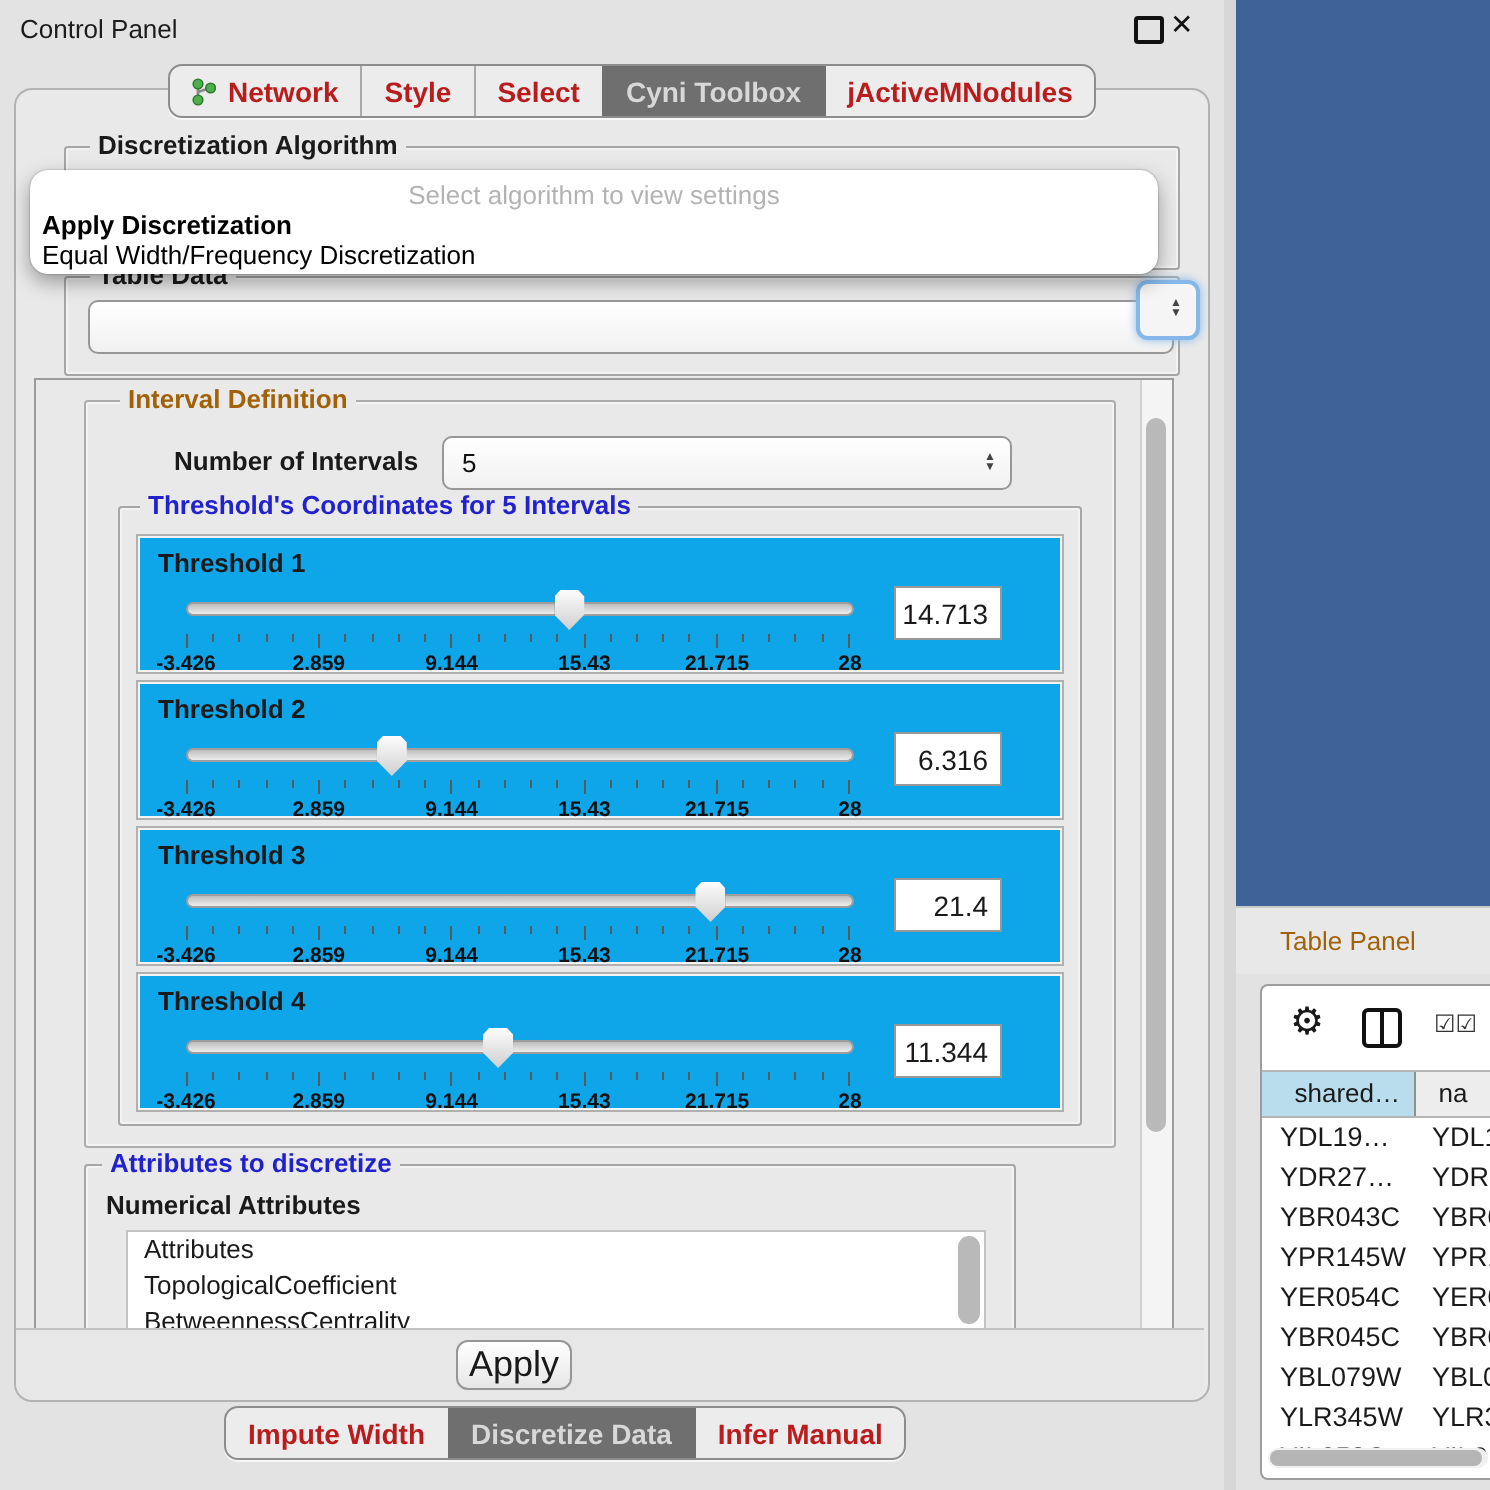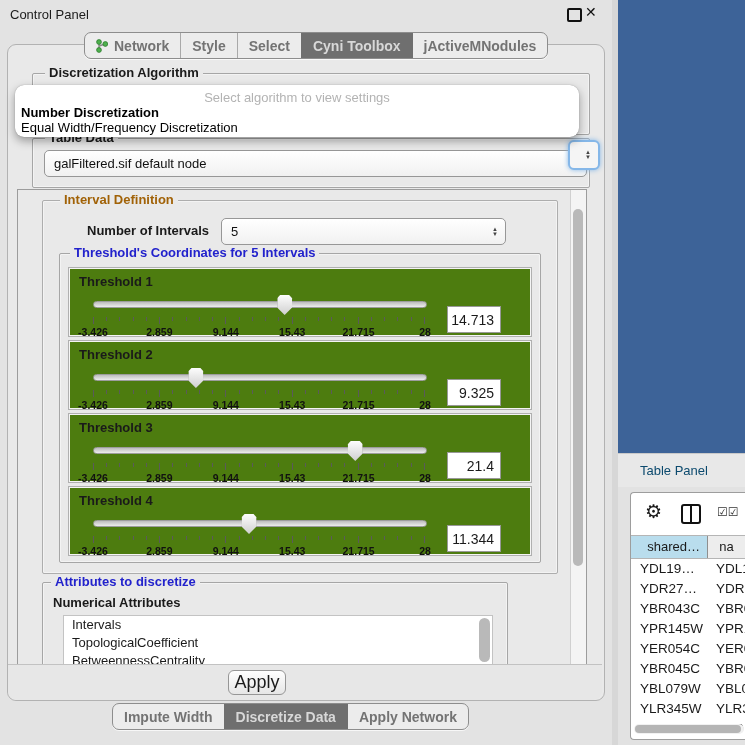--- a/index.html
+++ b/index.html
@@ -9,21 +9,21 @@
 
   
   .control-panel{position:absolute;left:0;top:0;width:612px;height:745px;background:#e3e3e3;}
   .cp-title{left:10px;top:7px;font-size:13px;color:#1c1c1c;}
   .float-btn{left:567px;top:8px;width:11px;height:10px;border:2px solid #111;border-radius:2px;background:transparent;}
   .close-btn{left:585px;top:4px;font-size:14px;font-weight:bold;color:#111;}
 
   
   .tabbar{left:84px;top:32px;height:25px;display:flex;border:1px solid #8d8d8d;border-radius:7px;
           background:#ececec;overflow:hidden;z-index:5;box-shadow:0 1px 0 rgba(255,255,255,.7);}
-  .tab{display:flex;align-items:center;padding:0 11px;font-size:14px;font-weight:600;color:#737373;
+  .tab{display:flex;align-items:center;padding:0 11px;font-size:14px;font-weight:600;color:#b91c1c;
        border-left:1px solid #a9a9a9;white-space:nowrap;}
   .tab:first-child{border-left:none;}
   .tab.selected{background:#6f6f6f;color:#d8d8d8;border-left-color:#6f6f6f;}
   .tab.selected + .tab{border-left-color:#6f6f6f;}
   .net-ico{width:12px;height:14px;margin-right:6px;}
 
   
   .outer-panel{left:7px;top:44px;width:596px;height:655px;background:#e9e9e9;border:1px solid #b2b2b2;
                border-radius:9px;}
 
@@ -47,58 +47,58 @@
   .popup-opt{position:absolute;left:6px;font-size:13px;color:#000;white-space:nowrap;}
   .popup-opt.b{font-weight:bold;top:20px;}
   .popup-opt.r{top:35px;}
 
   
   .viewport{left:9px;top:144px;width:568px;height:474px;border:1px solid #9c9c9c;background:#e9e9e9;overflow:hidden;}
   .vscroll{position:absolute;right:0;top:0;width:15px;height:100%;background:#f4f4f4;border-left:1px solid #d0d0d0;}
   .vscroll .thumbv{position:absolute;left:2px;width:10px;border-radius:6px;background:#b9b9b9;}
 
   
-  .thr-box{position:absolute;left:8px;width:462px;height:68px;background:#4d7c0f;border:1px solid #b0b0b0;
+  .thr-box{position:absolute;left:8px;width:462px;height:68px;background:#0ea5e9;border:1px solid #b0b0b0;
            box-shadow:inset 0 0 0 1px #f4f4f4;}
   .thr-label{position:absolute;left:10px;top:6px;font-size:13px;font-weight:bold;}
   .slider-zone{position:absolute;left:24px;top:26px;width:332px;height:42px;}
   .track{position:absolute;left:0;top:7px;width:100%;height:5px;border:1px solid #9d9d9d;border-radius:4px;
          background:linear-gradient(#bdbdbd,#ededed);}
   .thumb{position:absolute;top:1px;width:15px;height:20px;transform:translateX(-50%);
          background:linear-gradient(#fdfdfd,#cfcfcf);
          clip-path:polygon(50% 100%,0 62%,0 16%,20% 0,80% 0,100% 16%,100% 62%);
          filter:drop-shadow(0 0 1px #7e7e7e);}
   .ticks{position:absolute;left:0;top:23px;width:100%;height:8px;display:flex;justify-content:space-between;}
   .tick{width:1px;height:4px;background:#5a5a5a;}
   .tick.major{height:7px;}
   .ticklabs{position:absolute;left:0;top:32px;width:100%;height:11px;}
   .ticklab{position:absolute;transform:translateX(-50%);font-size:10.5px;font-weight:bold;color:#111;white-space:nowrap;}
   .val-box{position:absolute;left:378px;top:25px;width:54px;height:27px;background:#fff;border:1px solid #989898;
-           font-size:14px;text-align:right;line-height:27px;padding-right:6px;box-sizing:border-box;margin-top:13px;}
+           font-size:14px;text-align:right;line-height:27px;padding-right:6px;box-sizing:border-box;}
 
   
   .attr-list{position:absolute;background:#fff;border:1px solid #c3c3c3;overflow:hidden;}
   .attr-item{font-size:13px;line-height:18px;padding-left:8px;white-space:nowrap;}
   .list-scroll{position:absolute;right:2px;top:2px;width:11px;height:44px;border-radius:6px;background:#b9b9b9;}
 
   
   .footer{left:0px;top:619px;width:594px;height:35px;background:#e7e7e7;border-top:1px solid #c2c2c2;
           border-radius:0 0 9px 9px;}
   .apply-btn{position:absolute;left:220px;top:5px;width:56px;height:23px;border:1px solid #969696;border-radius:6px;
              background:linear-gradient(#ffffff,#e6e6e6);font-size:18px;text-align:center;line-height:23px;}
 
   .bottom-tabbar{left:112px;top:703px;}
 
   
   .divider{left:612px;top:0;width:6px;height:745px;background:#d7d7d7;}
   .net-area{left:618px;top:0;width:127px;height:455px;background:#3d6398;}
 
   
   .tp-title-bar{left:618px;top:453px;width:127px;height:34px;background:#e8e8e8;border-top:1px solid #c9c9c9;}
-  .tp-title{position:absolute;left:22px;top:9px;font-size:13px;color:#0c4a6e;}
+  .tp-title{position:absolute;left:22px;top:9px;font-size:13px;color:#a16207;}
   .tp-bg{left:618px;top:487px;width:127px;height:258px;background:#e2e2e2;}
   .tp-card{left:630px;top:492px;width:115px;height:246px;background:#fff;border:1px solid #9d9d9d;
            border-right:none;border-radius:4px 0 0 4px;overflow:hidden;}
   .tp-toolbar{position:relative;height:42px;}
   .gear{position:absolute;left:14px;top:7px;font-size:19px;color:#181818;}
   .split-ico{position:absolute;left:50px;top:11px;width:16px;height:16px;border:2.5px solid #111;border-radius:3px;}
   .split-ico::after{content:"";position:absolute;left:6.5px;top:0;width:2.5px;height:16px;background:#111;}
   .checks{position:absolute;left:86px;top:12px;font-size:12px;color:#333;letter-spacing:0px;}
   .tp-header{display:flex;height:22px;border-top:1px solid #b5b5b5;border-bottom:1px solid #b5b5b5;font-size:13px;}
   .tp-h1{width:77px;background:#b9dded;border-right:1px solid #8f8f8f;text-align:right;padding:3px 7px 0 0;box-sizing:border-box;}
@@ -150,28 +150,27 @@
 
     <div class="abs hidden-combo">
       <div class="stepper">
         <span>▲</span>
           <span>▼</span>
       </div>
     </div>
 
     <div class="abs popup">
       <div class="popup-placeholder">Select algorithm to view settings</div>
-      <div class="popup-opt b">Number Discretization</div>
+      <div class="popup-opt b">Apply Discretization</div>
       <div class="popup-opt r">Equal Width/Frequency Discretization</div>
     </div>
 
     <div class="groupbox" style="left:24px;top:93px;width:556px;height:48px;">
       <div class="grouplab">Table Data</div>
       <div class="combo" style="left:11px;top:11px;width:532px;height:25px;">
-        <span>galFiltered.sif default node</span>
         <div class="stepper">
           <span>▲</span>
             <span>▼</span>
         </div>
       </div>
     </div>
 
     <div class="abs viewport">
 
       <div class="groupbox" style="left:24px;top:10px;width:514px;height:372px;border-color:#adadad;">
@@ -269,21 +268,21 @@
                 </div>
               <div class="ticklabs">
                   <div class="ticklab" style="left: 0%;">-3.426</div>
                   <div class="ticklab" style="left: 20%;">2.859</div>
                   <div class="ticklab" style="left: 40%;">9.144</div>
                   <div class="ticklab" style="left: 60%;">15.43</div>
                   <div class="ticklab" style="left: 80%;">21.715</div>
                   <div class="ticklab" style="left: 100%;">28</div>
                 </div>
             </div>
-            <div class="val-box">9.325</div>
+            <div class="val-box">6.316</div>
           </div>
 
           <div class="thr-box" style="top:159px;">
             <div class="thr-label">Threshold 3</div>
             <div class="slider-zone">
               <div class="track"></div>
               <div class="thumb" style="left: 78.9983%;"></div>
               <div class="ticks">
                   <div class="tick major"></div>
                   <div class="tick"></div>
@@ -369,21 +368,21 @@
             <div class="val-box">11.344</div>
           </div>
         </div>
       </div>
 
       <div class="groupbox" style="left:24px;top:392px;width:464px;height:110px;">
         <div class="grouplab blue" style="left:8px;">Attributes to discretize</div>
         <div class="abs" style="left:10px;top:12px;font-size:13px;font-weight:bold;">Numerical Attributes</div>
         <div class="attr-list" style="left:20px;top:32px;width:428px;height:70px;">
           <div>
-              <div class="attr-item">Intervals</div>
+              <div class="attr-item">Attributes</div>
               <div class="attr-item">TopologicalCoefficient</div>
               <div class="attr-item">BetweennessCentrality</div>
             </div>
           <div class="list-scroll"></div>
         </div>
       </div>
 
       <div class="vscroll">
         <div class="thumbv" style="top:19px;height:357px;"></div>
       </div>
@@ -395,21 +394,21 @@
   </div>
 
   <div class="abs tabbar bottom-tabbar">
     <div class="tab">
         <span>Impute Width</span>
       </div>
     <div class="tab selected">
         <span>Discretize Data</span>
       </div>
     <div class="tab">
-        <span>Apply Network</span>
+        <span>Infer Manual</span>
       </div>
   </div>
 </div>
 
 <div class="abs divider"></div>
 
 <div class="abs net-area">
   
 </div>
 

